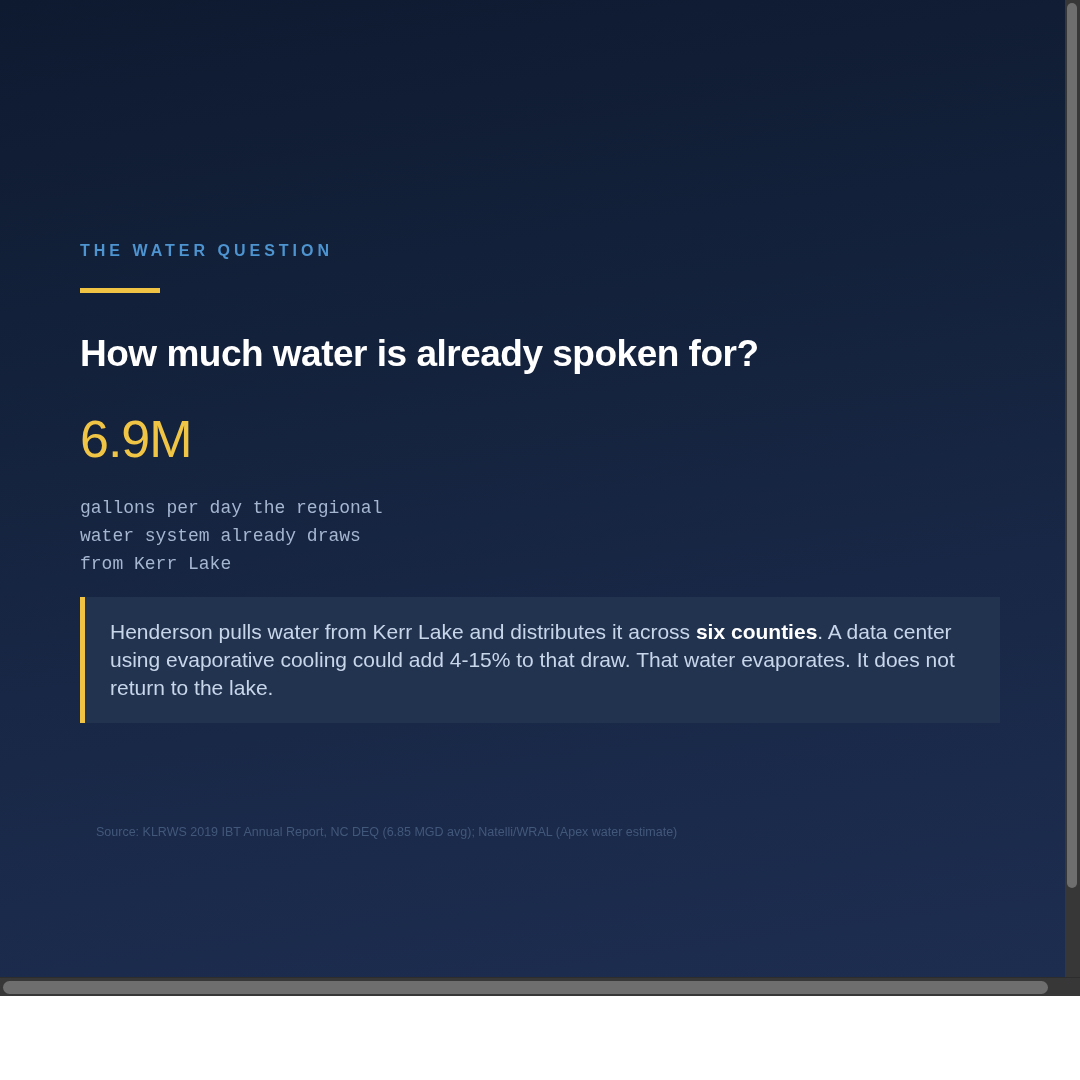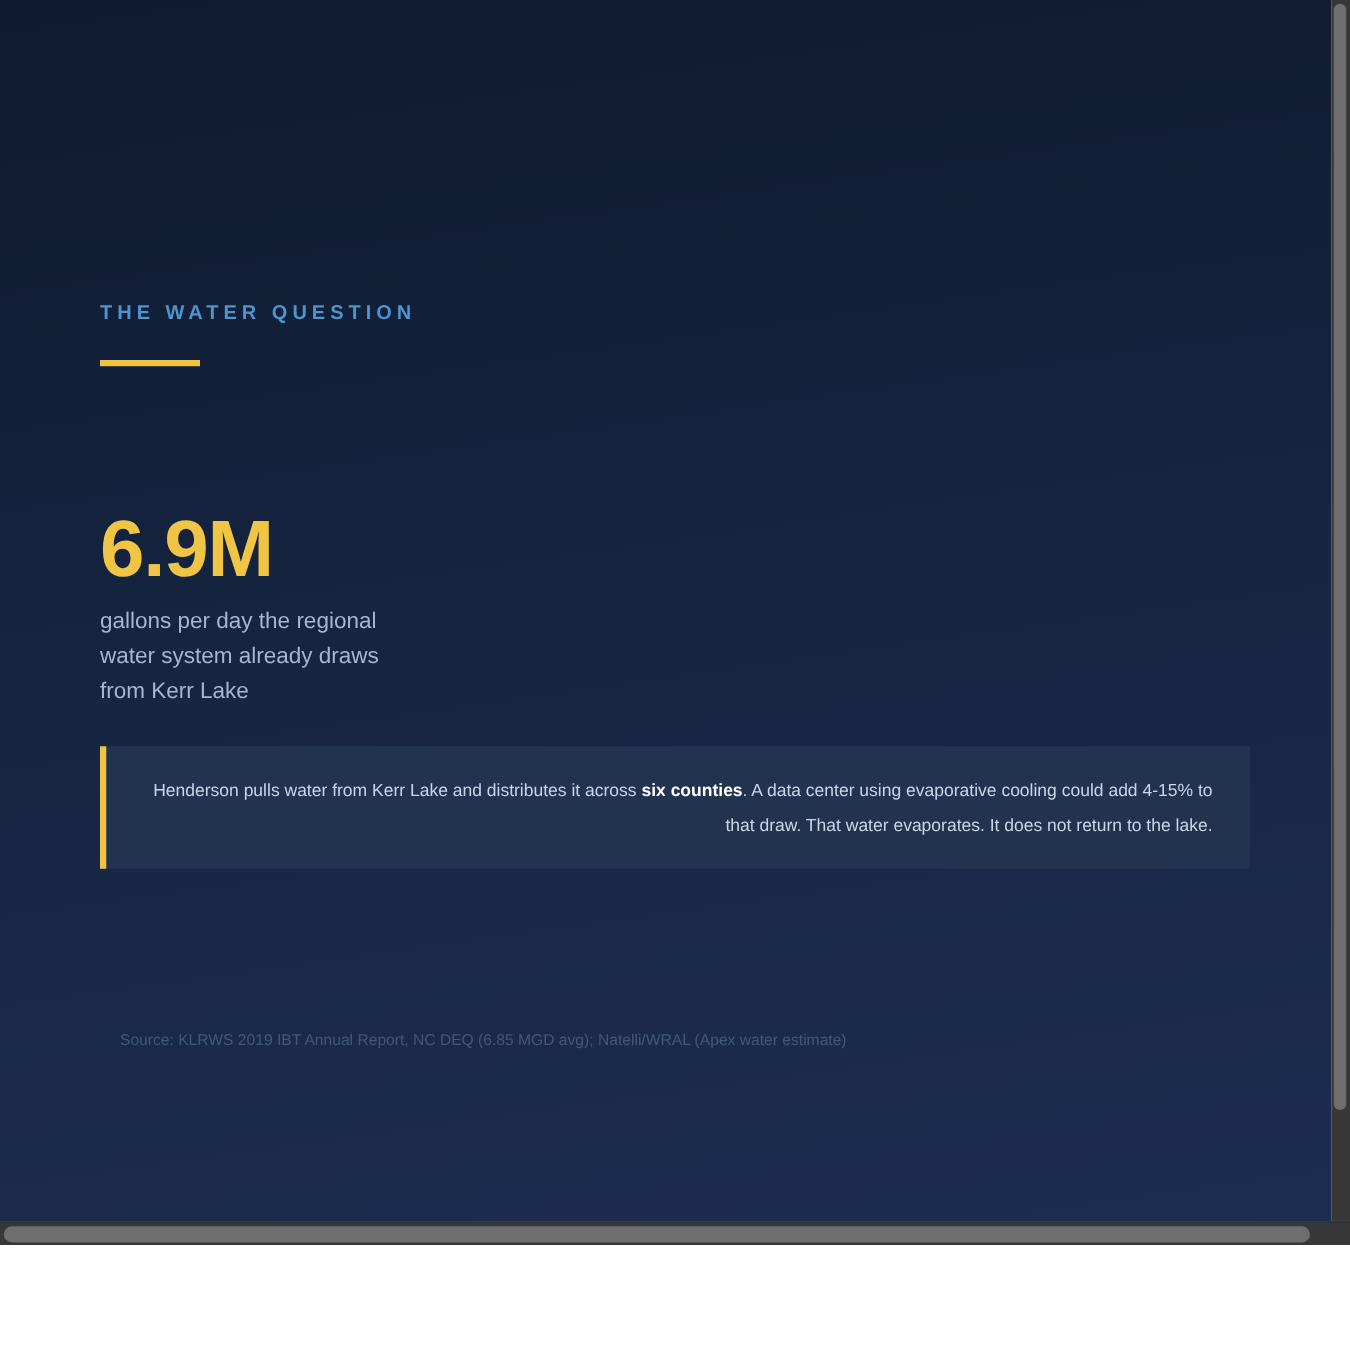--- a/index.html
+++ b/index.html
@@ -44,47 +44,47 @@
     left: 80px; top: 333px;
     font-size: 37px;
     font-weight: bold;
     color: #ffffff;
     letter-spacing: -0.5px;
   }
   .stat { position: absolute; top: 408px; }
   .stat-1 { left: 80px; }
   .stat-2 { left: 560px; }
   .stat-value {
-    font-size: 64px;
-    font-weight: bold;
+    font-size: 52px;
+    font-weight: normal;
     line-height: 62px;
     color: #f0c445;
     letter-spacing: -1px;
   }
   .stat-caption {
-    margin-top: 12px;
+    margin-top: 24px;
     font-size: 18px;
     line-height: 28px;
     color: #a5b6d1;
     white-space: pre-line;
+    font-family: Liberation Mono, monospace;
   }
   .callout {
     position: absolute;
     left: 80px; top: 597px;
     width: 920px;
     box-sizing: border-box;
     background: #223350;
     border-left: 5px solid #f0c344;
     padding: 21px 30px 21px 25px;
   }
   .callout-text {
-    font-size: 14px;
+    font-size: 21px;
     line-height: 28px;
     color: #c8d6ea;
-    text-align: right;
   }
   .callout-text b { color: #ffffff; }
   .note {
     position: absolute;
     left: 80px; top: 762px;
     width: 920px;
     font-size: 15.5px;
     line-height: 23.5px;
     color: #7590b3;
   }
@@ -135,20 +135,21 @@
 <body>
 
 <div class="stage">
 
   <div class="viewport">
 
     <div class="eyebrow">THE WATER QUESTION</div>
 
     <div class="accent-dash"></div>
 
+    <h1 class="slide-title" style="margin:0;">How much water is already spoken for?</h1>
 
     <div class="stat stat-1">
       <div class="stat-value">6.9M</div>
       <div class="stat-caption">gallons per day the regional
 water system already draws
 from Kerr Lake</div>
     </div>
 
     <div class="stat stat-2">
     </div>

